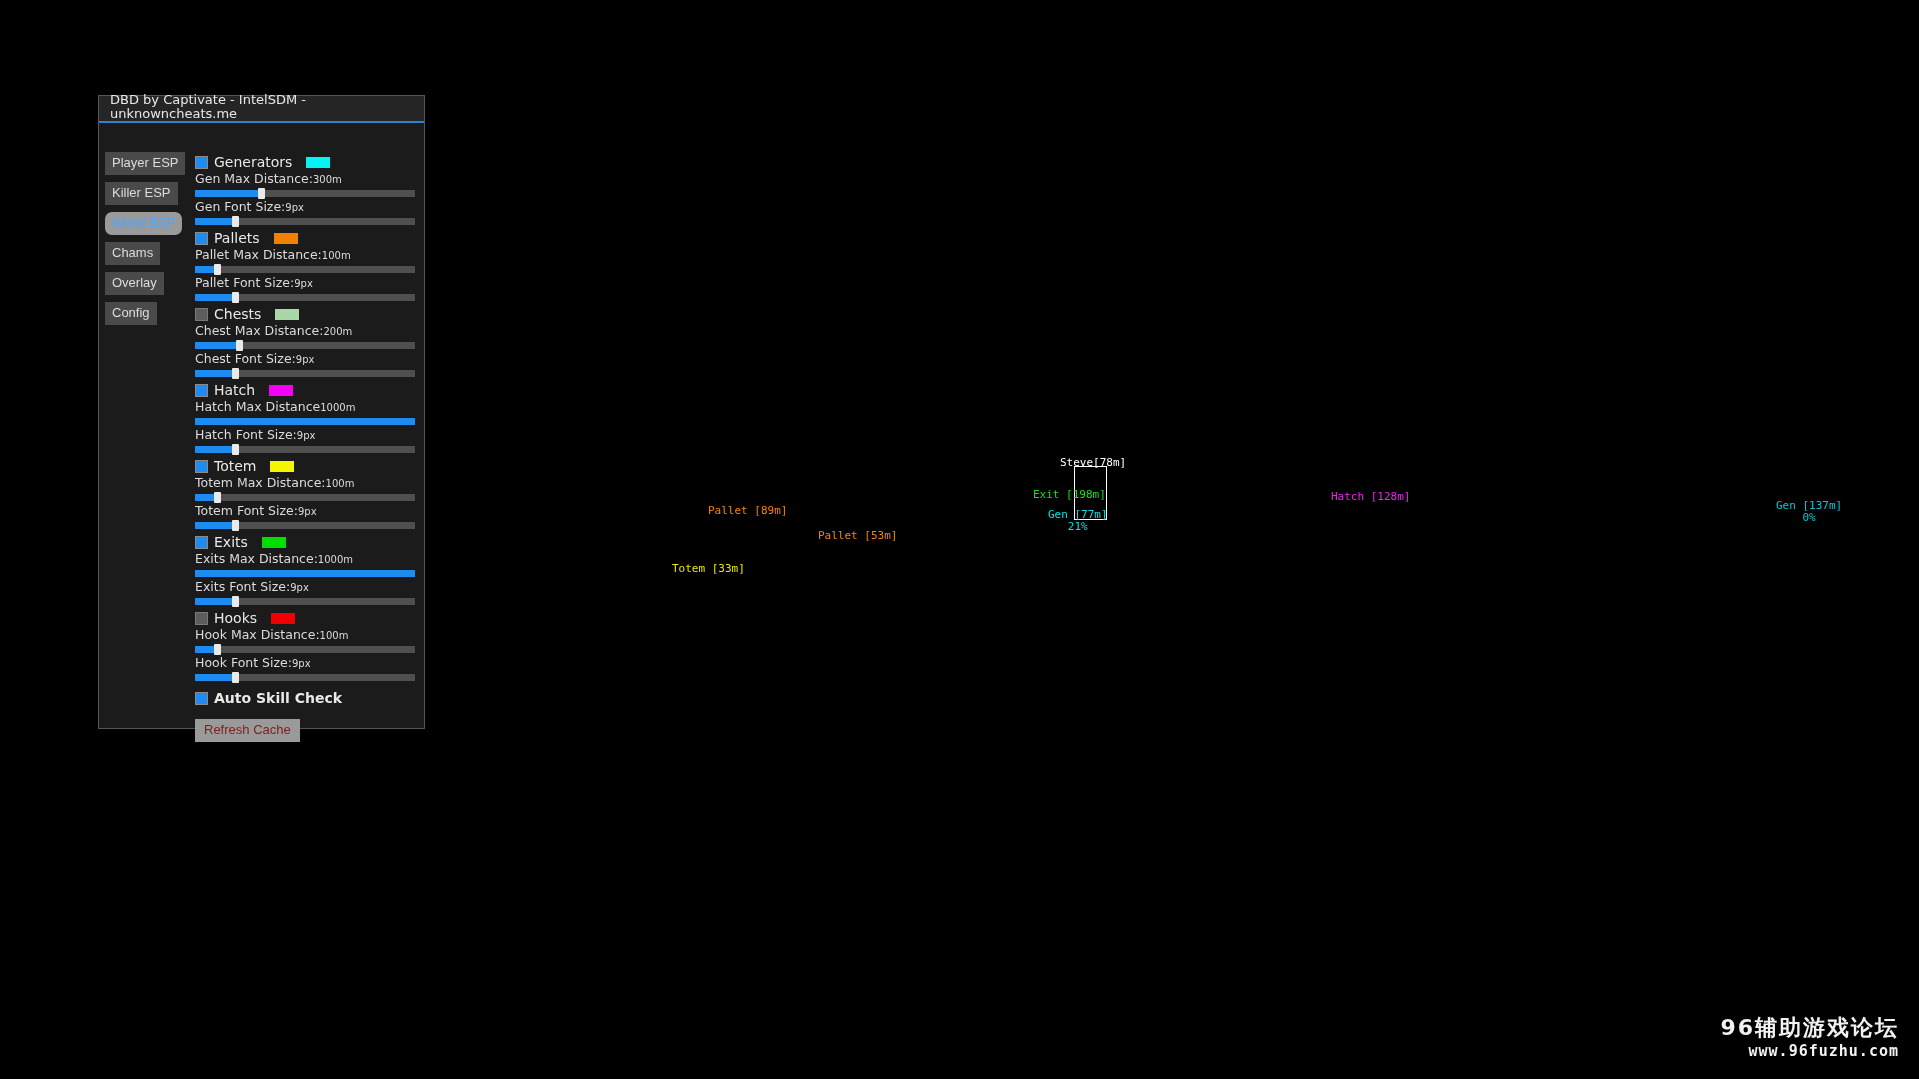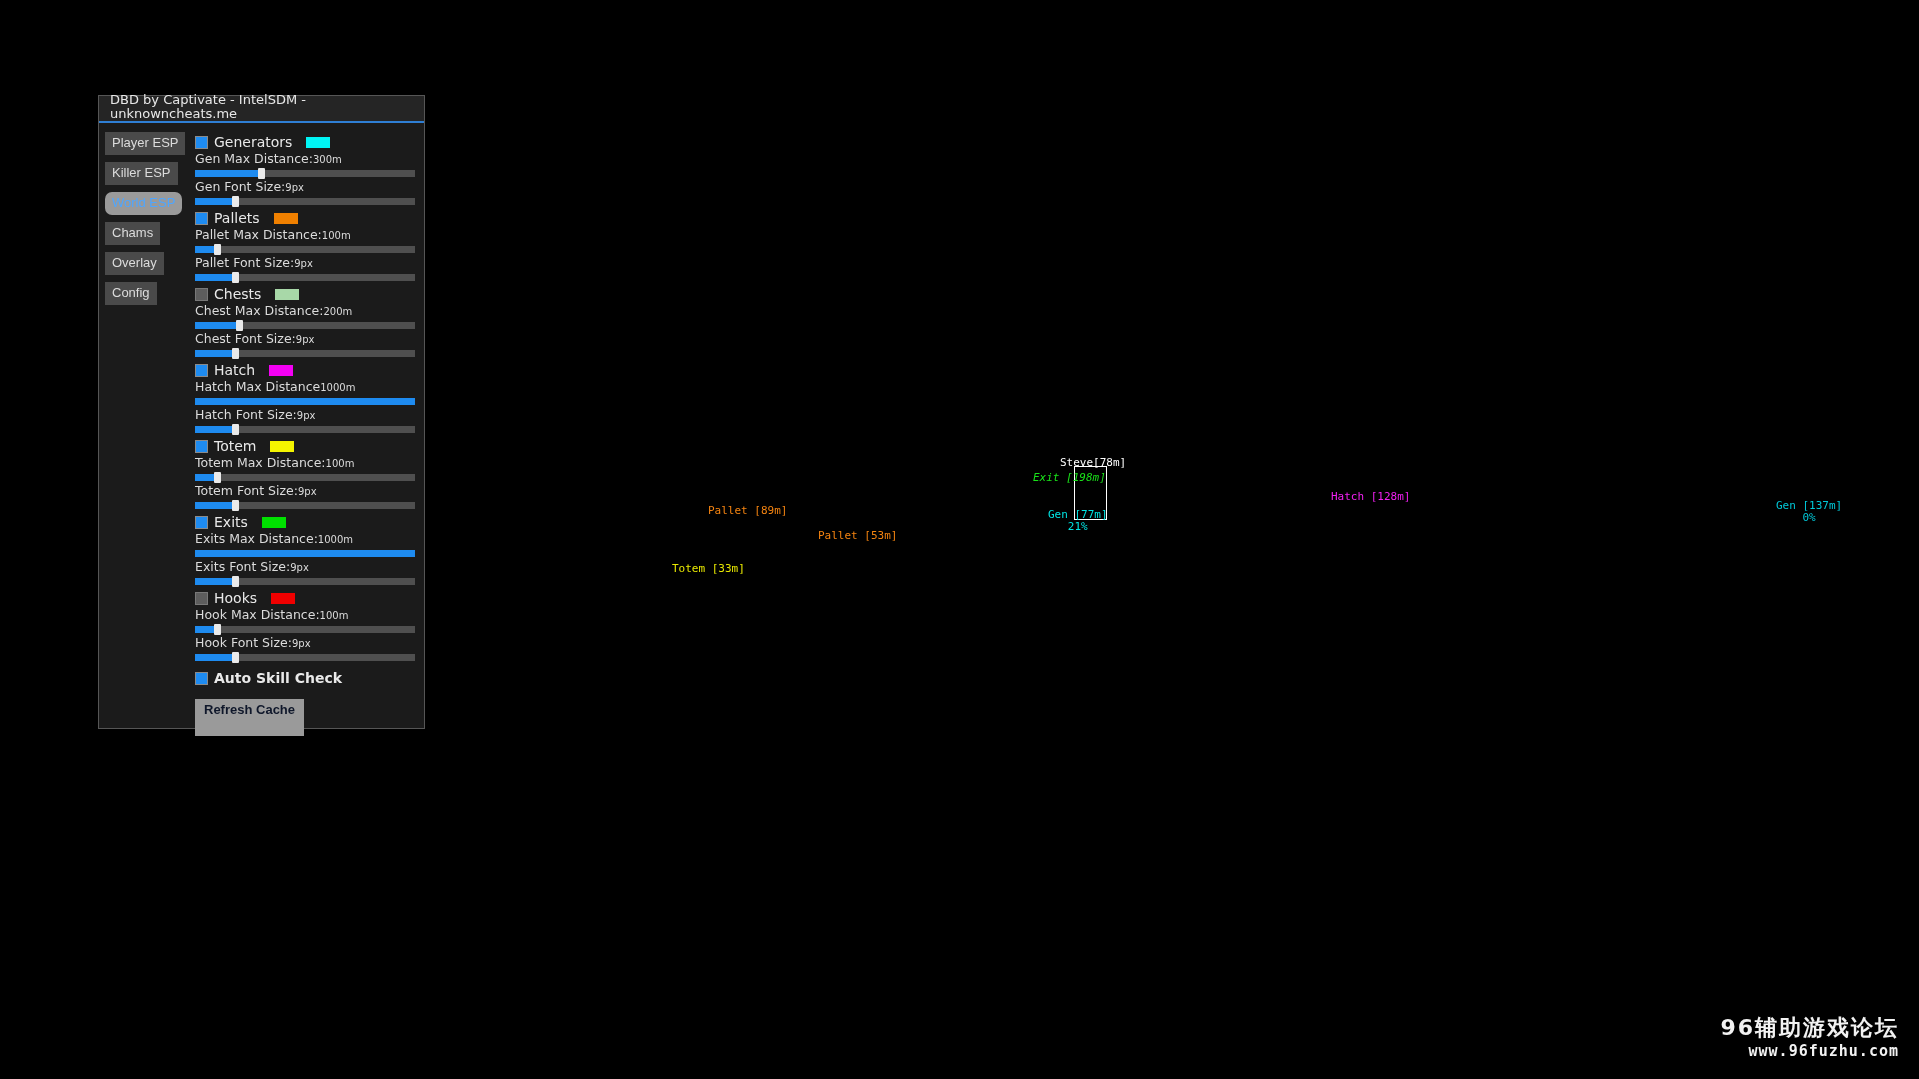--- a/index.html
+++ b/index.html
@@ -28,21 +28,21 @@
   #cheat-window{position:absolute;left:98px;top:95px;width:327px;height:634px;
       background:#1b1b1b;border:1px solid #565656;box-sizing:border-box;
       display:flex;flex-direction:column;}
 
   #title-bar{height:27px;flex:0 0 27px;background:#252525;
       border-bottom:2px solid #2f7fd4;display:flex;align-items:flex-end;
       padding-left:11px;box-sizing:border-box;}
   #title-text{color:#e8e8e8;font-size:13px;line-height:14px;}
 
   #window-body{flex:1;display:flex;align-items:flex-start;
-      padding:9px 0 0 0;box-sizing:border-box;}
+      padding:9px 0 0 0;box-sizing:border-box;margin-top:20px;}
 
   
   #tab-rail{width:96px;flex:0 0 96px;display:flex;flex-direction:column;
       align-items:flex-start;padding-left:6px;box-sizing:border-box;gap:7px;}
   .tab-btn{background:#4a4a4a;color:#dcdcdc;font-size:13px;line-height:14px;
       padding:4px 7px 5px 7px;box-sizing:border-box;cursor:pointer;
       white-space:nowrap;border:0;display:inline-block;}
   .tab-btn.active{background:#9a9a9a;color:#4ea6ff;border-radius:7px;}
 
   
@@ -64,34 +64,34 @@
   .sl-name{color:#dcdcdc;font-size:12.5px;line-height:14px;white-space:nowrap;}
   .sl-val{color:#dcdcdc;font-size:10px;line-height:14px;white-space:nowrap;}
 
   .track{position:relative;height:7px;background:#4f4f4f;margin:1px 0 3px 0;
          cursor:pointer;}
   .fill{position:absolute;left:0;top:0;bottom:0;background:#1e8bf0;}
   .knob{position:absolute;top:-2px;width:7px;height:11px;background:#eaeaea;
         border-radius:1px;transform:translateX(-3px);}
 
   #auto-skill-row{margin-top:7px;font-weight:bold;}
-  #refresh-btn{margin-top:11px;background:#9a9a9a;color:#0f172a;
-      font-size:13px;line-height:14px;padding:4px 9px 19px 9px;
-      border:0;cursor:pointer;display:inline-block;font-weight:bold;}
+  #refresh-btn{margin-top:11px;background:#9a9a9a;color:#7f1d1d;
+      font-size:13px;line-height:14px;padding:4px 9px 5px 9px;
+      border:0;cursor:pointer;display:inline-block;}
 </style>
 </head>
 <body>
 
 <div id="game-layer">
 
   <div id="player-box" style="left: 1074px; top: 466px; width: 33px; height: 54px; border-color: rgb(255, 255, 255);"></div>
 
   <div id="esp-labels">
       <div class="esp-label" style="left: 1060px; top: 457px; color: rgb(255, 255, 255);"><span>Steve[78m]</span></div>
-      <div class="esp-label" style="left: 1033px; top: 472px; color: rgb(25, 224, 25); font-style: italic;"><span>Exit [198m]</span></div>
+      <div class="esp-label" style="left: 1033px; top: 489px; color: rgb(25, 224, 25);"><span>Exit [198m]</span></div>
       <div class="esp-label two-line" style="left: 1048px; top: 509px; color: rgb(0, 229, 229);"><span>Gen [77m]</span><span class="esp-sub">21%</span></div>
       <div class="esp-label" style="left: 708px; top: 505px; color: rgb(245, 132, 16);"><span>Pallet [89m]</span></div>
       <div class="esp-label" style="left: 818px; top: 530px; color: rgb(245, 132, 16);"><span>Pallet [53m]</span></div>
       <div class="esp-label" style="left: 672px; top: 563px; color: rgb(232, 232, 0);"><span>Totem [33m]</span></div>
       <div class="esp-label" style="left: 1331px; top: 491px; color: rgb(240, 32, 240);"><span>Hatch [128m]</span></div>
       <div class="esp-label two-line" style="left: 1776px; top: 500px; color: rgb(0, 200, 216);"><span>Gen [137m]</span><span class="esp-sub">0%</span></div>
     </div>
 
   <div id="watermark">
     <div id="wm-main">96辅助游戏论坛</div>

